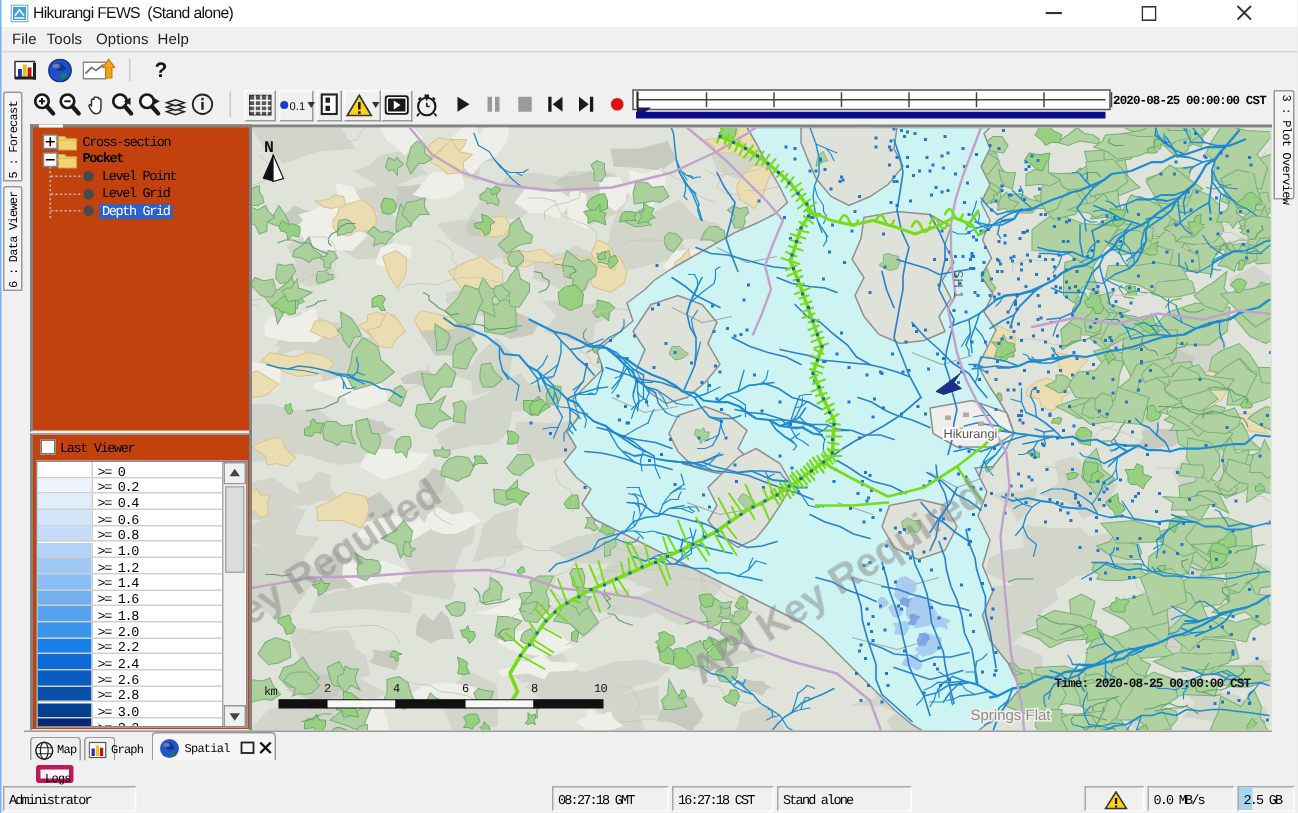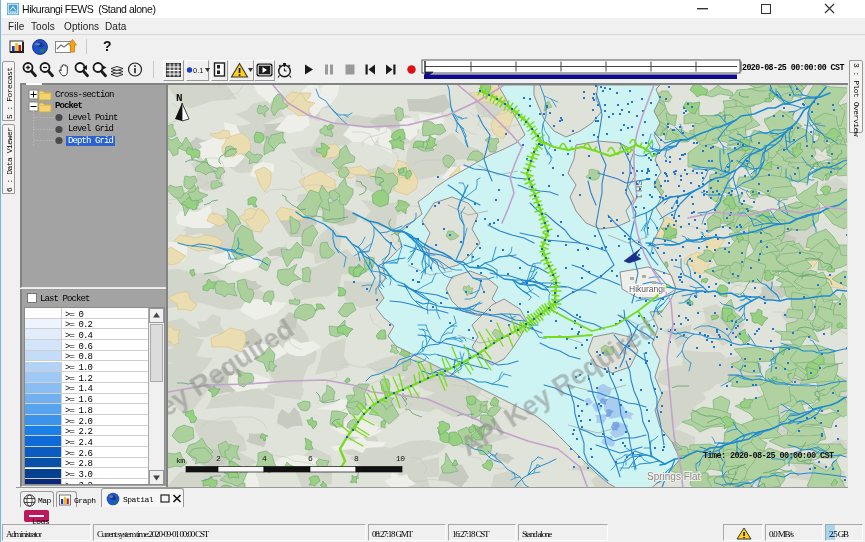--- a/index.html
+++ b/index.html
@@ -7,25 +7,25 @@
 .app{font-family:"Liberation Mono", monospace;font-size:8px;letter-spacing:-0.5px;color:#000;white-space:pre}
 .appb{font-family:"Liberation Mono", monospace;font-size:9px;letter-spacing:-0.9px;color:#000;white-space:pre}
 .titlebar{left:0;top:0;width:865px;height:18px;background:#fff}
 .title-txt{left:22px;top:3px;font-size:10.5px;letter-spacing:-0.45px;color:#111;white-space:pre}
 .menubar{left:1px;top:18px;width:864px;height:17px;background:#f0f0f0;border-bottom:1px solid #d7d7d7}
 .menu{position:absolute;top:2.5px;font-size:10px;color:#222;letter-spacing:0.1px}
 .toolbar1{left:1px;top:36px;width:864px;height:22px;background:#f0f0f0}
 .tb2{left:16px;top:58px;width:831px;height:25px;background:#f0f0f0}
 .vtab{position:absolute;background:#f4f4f2;border:1px solid #9a9a9a;border-radius:2px 2px 0 0}
 .vtxt{font-family:"Liberation Mono", monospace;font-size:8px;letter-spacing:-0.5px;color:#000;white-space:pre}
-.panel{position:absolute;background:#a3a3a3;border-top:2px solid #828282;border-left:2px solid #828282;border-right:1px solid #e8e8e8;border-bottom:1px solid #e8e8e8}
+.panel{position:absolute;background:#c2410c;border-top:2px solid #828282;border-left:2px solid #828282;border-right:1px solid #e8e8e8;border-bottom:1px solid #e8e8e8}
 .row{position:absolute;white-space:pre}
 .statusbar{left:0;top:524px;width:865px;height:18px;background:#f0f0f0}
 .cell{position:absolute;top:0;height:17px;border:1px solid;border-color:#a8a8a8 #fdfdfd #fdfdfd #a8a8a8;background:#f0f0f0}
-.cell span{position:absolute;left:3px;top:4px;font-family:Liberation Serif, serif;font-size:9px;letter-spacing:-1.2px;white-space:pre;color:#000}
+.cell span{position:absolute;left:3px;top:4px;font-family:Liberation Mono, monospace;font-size:9px;letter-spacing:-1.2px;white-space:pre;color:#000}
 .btab{position:absolute;background:#f0f0f0;border:1px solid #9a9a9a;border-bottom:none;border-radius:3px 3px 0 0}
 .tbtn{position:absolute;background:#f0f0f0;border:1px solid;border-color:#fdfdfd #9a9a9a #9a9a9a #fdfdfd}
 </style></head>
 <body>
 <div class="titlebar abs"></div>
 <svg class="abs" style="left:7px;top:3px" width="12" height="12">
     <rect width="12" height="12" fill="#42a0d8"></rect>
     <rect x="1.2" y="1.2" width="9.6" height="9.6" fill="none" stroke="#fff" stroke-width="0.9"></rect>
     <path d="M3,7.5 L6,3.5 L9,7.5" fill="none" stroke="#fff" stroke-width="1"></path>
     <path d="M2.5,9 L9.5,9" stroke="#fff" stroke-width="1"></path>
@@ -37,21 +37,21 @@
 <svg class="abs" style="left:761px;top:4px" width="10" height="10">
     <rect x="0.5" y="0.5" width="9" height="9" fill="none" stroke="#333" stroke-width="1.1"></rect>
   </svg>
 <svg class="abs" style="left:824px;top:3px" width="11" height="11">
     <path d="M1,1 L10,10 M10,1 L1,10" stroke="#333" stroke-width="1.2"></path>
   </svg>
 <div class="menubar abs">
     <div class="menu" style="left:7px">File</div>
     <div class="menu" style="left:30px">Tools</div>
     <div class="menu" style="left:63px">Options</div>
-    <div class="menu" style="left:104px">Data</div>
+    <div class="menu" style="left:104px">Help</div>
   </div>
 <div class="toolbar1 abs"></div>
 <svg class="abs" style="left:9px;top:39px" width="17" height="16">
     <rect x="1" y="2" width="13" height="11" fill="#fff" stroke="#333" stroke-width="1"></rect>
     <rect x="3" y="7" width="2.6" height="6" fill="#1236c8"></rect>
     <rect x="6.2" y="4" width="2.6" height="9" fill="#e8c21a"></rect>
     <rect x="9.4" y="6" width="2.6" height="7" fill="#c81212"></rect>
     <rect x="1" y="12" width="14" height="2" fill="#222"></rect>
     <rect x="13" y="3" width="2" height="11" fill="#222"></rect>
   </svg>
@@ -231,21 +231,21 @@
             <path d="M0,5.5 L22,5.5" stroke="#b8b8b8" stroke-width="1" stroke-dasharray="1.5,1.5"></path>
             <circle cx="25" cy="5.5" r="3.6" fill="#4a4a4a"></circle>
     </svg>
     <div class="appb row" style="left:44px;top:50.9px;padding:0 2px;background:#2a63cd;color:#fff;">Depth Grid</div>
     <svg class="abs" style="left:0;top:0" width="40" height="70">
       <path d="M11.5,26 L11.5,61" stroke="#b8b8b8" stroke-width="1" stroke-dasharray="1.5,1.5"></path>
     </svg>
   </div>
 <div class="panel" style="left:20px;top:289px;width:147px;height:198px;border-top-width:1px;border-top-color:#9a9a9a">
     <div class="abs" style="left:5px;top:3px;width:10px;height:10px;background:#fff;border:1px solid #777"></div>
-    <div class="appb row" style="left:18px;top:4px">Last Pocket</div>
+    <div class="appb row" style="left:18px;top:4px">Last Viewer</div>
     <div class="abs" style="left:2px;top:17px;width:141px;height:178px;border:1px solid #8a8a8a;background:#fff;overflow:hidden">
       <div class="abs" style="left:0;top:0.0px;width:36px;height:10.7px;background:#ffffff;border-bottom:1px solid #cfcfcf"></div>
       <div class="abs" style="left:36px;top:0.0px;width:87px;height:10.7px;border-bottom:1px solid #cfcfcf;border-left:1px solid #cfcfcf"></div>
       <div class="abs appb" style="left:40px;top:1.5px">&gt;= 0</div>
       <div class="abs" style="left:0;top:10.7px;width:36px;height:10.7px;background:#eef4fe;border-bottom:1px solid #cfcfcf"></div>
       <div class="abs" style="left:36px;top:10.7px;width:87px;height:10.7px;border-bottom:1px solid #cfcfcf;border-left:1px solid #cfcfcf"></div>
       <div class="abs appb" style="left:40px;top:12.2px">&gt;= 0.2</div>
       <div class="abs" style="left:0;top:21.4px;width:36px;height:10.7px;background:#e2edfc;border-bottom:1px solid #cfcfcf"></div>
       <div class="abs" style="left:36px;top:21.4px;width:87px;height:10.7px;border-bottom:1px solid #cfcfcf;border-left:1px solid #cfcfcf"></div>
       <div class="abs appb" style="left:40px;top:22.9px">&gt;= 0.4</div>
@@ -2451,29 +2451,26 @@
       <ellipse cx="5" cy="4.6" rx="2.2" ry="1.4" fill="#fff" opacity="0.35"></ellipse>
     </svg>
     <div class="app abs" style="left:21px;top:6px">Spatial</div>
     <svg class="abs" style="left:58px;top:5px" width="11" height="10">
       <rect x="1" y="1" width="8" height="7" fill="none" stroke="#222" stroke-width="1.2"></rect>
     </svg>
     <svg class="abs" style="left:70px;top:5px" width="11" height="10">
       <path d="M1.5,1 L8.5,8 M8.5,1 L1.5,8" stroke="#111" stroke-width="1.6"></path>
     </svg>
   </div>
-<div class="abs" style="left:24px;top:510px;width:25px;height:12px;background:#f6f6f6;border:5px solid #be185d;border-radius:2px">
+<div class="abs" style="left:24px;top:510px;width:25px;height:12px;background:#f6f6f6;border:3px solid #be185d;border-radius:2px">
     <div class="app abs" style="left:3px;top:2px">Logs</div>
   </div>
 <div class="statusbar abs">
     <div class="cell" style="left:2px;width:89px">
       <span>Administrator</span>
-    </div>
-    <div class="cell" style="left:93px;width:273px">
-      <span>Current system time:2020-09-01 00:00 CST</span>
     </div>
     <div class="cell" style="left:368px;width:78px">
       <span>08:27:18 GMT</span>
     </div>
     <div class="cell" style="left:448px;width:68px">
       <span>16:27:18 CST</span>
     </div>
     <div class="cell" style="left:518px;width:90px">
       <span>Stand alone</span>
     </div>

